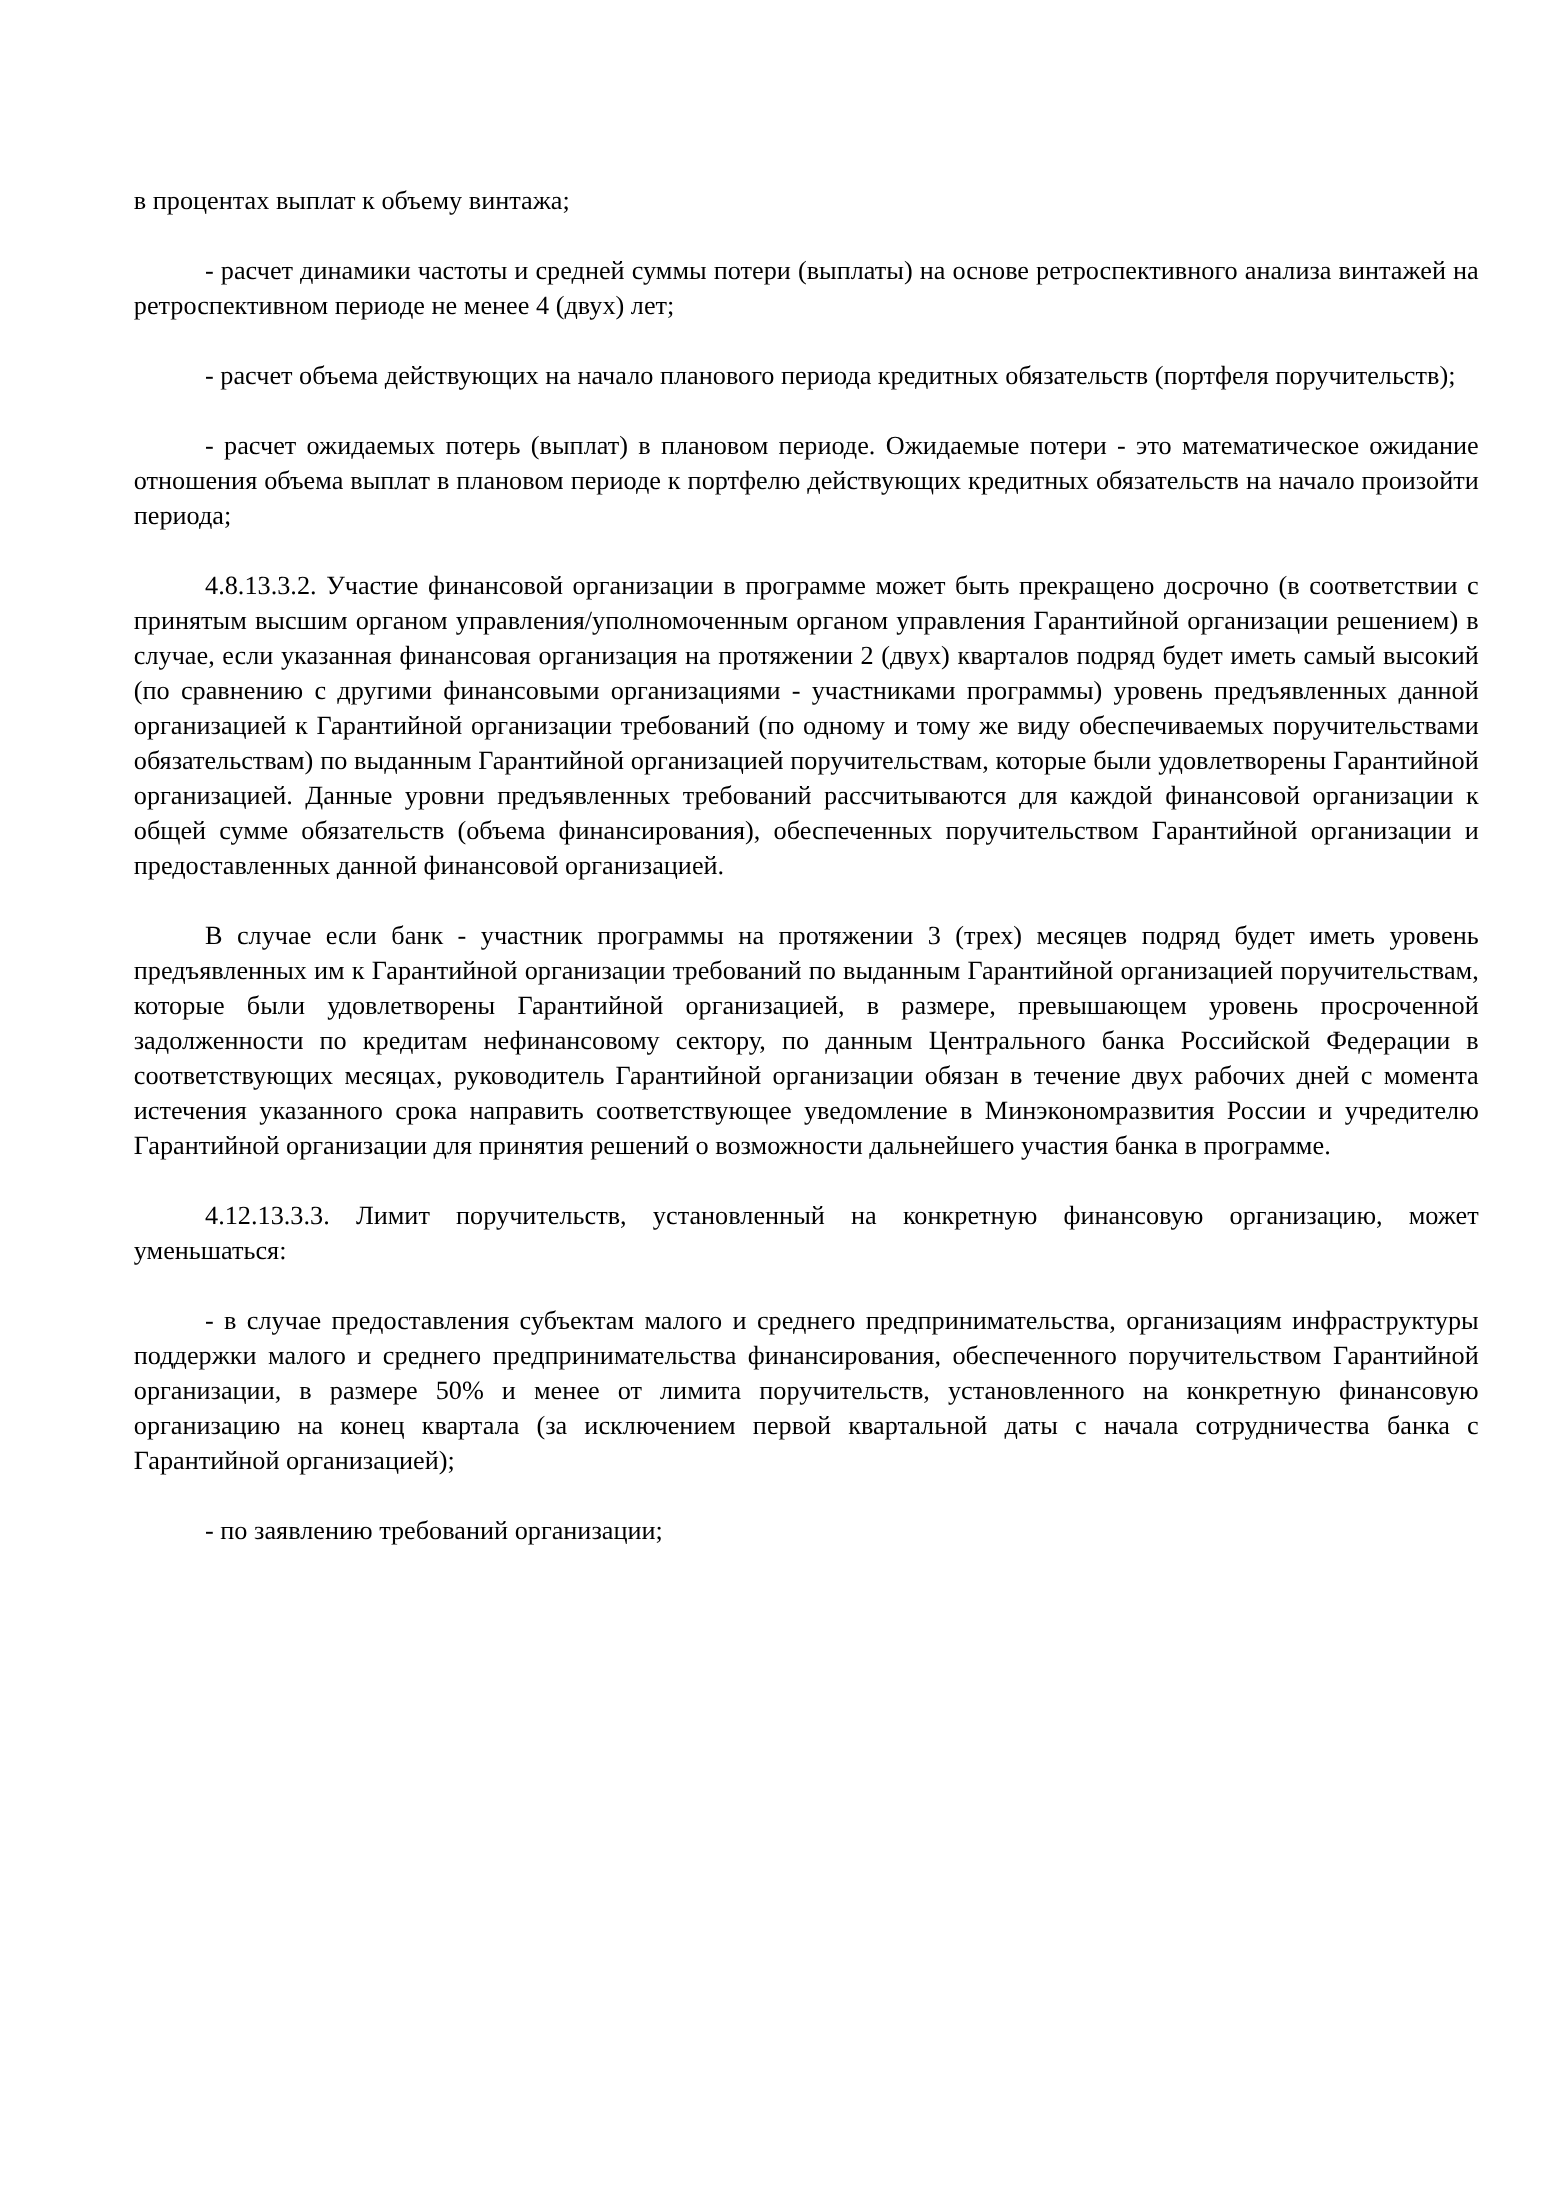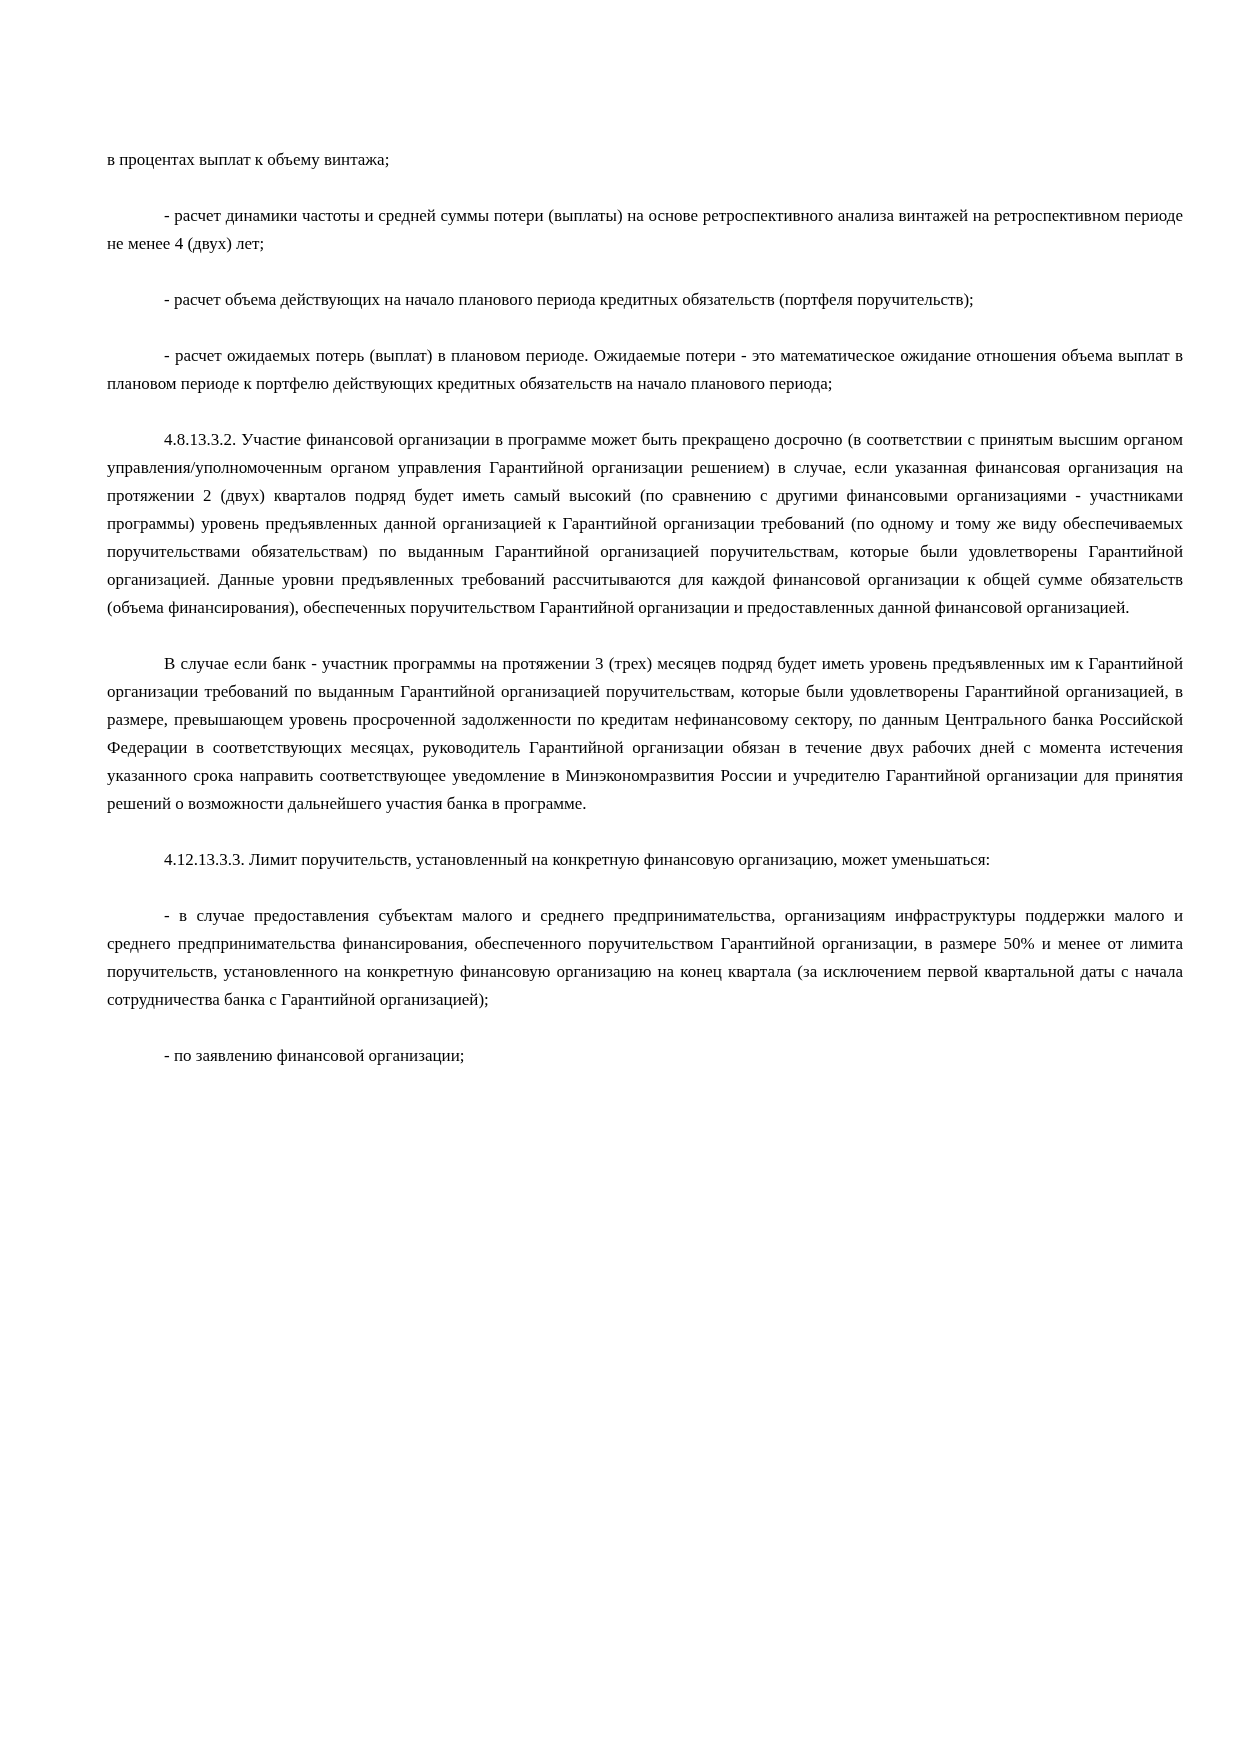--- a/index.html
+++ b/index.html
@@ -9,21 +9,21 @@
   }
   .page {
     position: relative;
     width: 1240px;
     height: 1754px;
     background: #ffffff;
     box-sizing: border-box;
     padding: 146px 57px 0 107px;
     overflow: hidden;
     font-family: "Liberation Serif", "DejaVu Serif", serif;
-    font-size: 17px;
+    font-size: 21px;
     line-height: 28px;
     color: #000000;
   }
   .doc-body {
     width: 100%;
   }
   .para {
     margin: 0 0 28px 0;
     text-align: justify;
     text-indent: 57px;
@@ -39,26 +39,26 @@
 <div class="page">
   <div class="doc-body">
 
       <p class="para no-indent">в процентах выплат к объему винтажа;</p>
 
       <p class="para">- расчет динамики частоты и средней суммы потери (выплаты) на основе ретроспективного анализа винтажей на ретроспективном периоде не менее 4 (двух) лет;</p>
 
 
       <p class="para">- расчет объема действующих на начало планового периода кредитных обязательств (портфеля поручительств);</p>
 
-      <p class="para">- расчет ожидаемых потерь (выплат) в плановом периоде. Ожидаемые потери - это математическое ожидание отношения объема выплат в плановом периоде к портфелю действующих кредитных обязательств на начало планового периода;</p>
+      <p class="para">- расчет ожидаемых потерь (выплат) в плановом периоде. Ожидаемые потери - это математическое ожидание отношения объема выплат в плановом периоде к портфелю действующих кредитных обязательств на начало произойти периода;</p>
 
 
       <p class="para">4.8.13.3.2. Участие финансовой организации в программе может быть прекращено досрочно (в соответствии с принятым высшим органом управления/уполномоченным органом управления Гарантийной организации решением) в случае, если указанная финансовая организация на протяжении 2 (двух) кварталов подряд будет иметь самый высокий (по сравнению с другими финансовыми организациями - участниками программы) уровень предъявленных данной организацией к Гарантийной организации требований (по одному и тому же виду обеспечиваемых поручительствами обязательствам) по выданным Гарантийной организацией поручительствам, которые были удовлетворены Гарантийной организацией. Данные уровни предъявленных требований рассчитываются для каждой финансовой организации к общей сумме обязательств (объема финансирования), обеспеченных поручительством Гарантийной организации и предоставленных данной финансовой организацией.</p>
 
       <p class="para">В случае если банк - участник программы на протяжении 3 (трех) месяцев подряд будет иметь уровень предъявленных им к Гарантийной организации требований по выданным Гарантийной организацией поручительствам, которые были удовлетворены Гарантийной организацией, в размере, превышающем уровень просроченной задолженности по кредитам нефинансовому сектору, по данным Центрального банка Российской Федерации в соответствующих месяцах, руководитель Гарантийной организации обязан в течение двух рабочих дней с момента истечения указанного срока направить соответствующее уведомление в Минэкономразвития России и учредителю Гарантийной организации для принятия решений о возможности дальнейшего участия банка в программе.</p>
 
       <p class="para">4.12.13.3.3. Лимит поручительств, установленный на конкретную финансовую организацию, может уменьшаться:</p>
 
       <p class="para">- в случае предоставления субъектам малого и среднего предпринимательства, организациям инфраструктуры поддержки малого и среднего предпринимательства финансирования, обеспеченного поручительством Гарантийной организации, в размере 50% и менее от лимита поручительств, установленного на конкретную финансовую организацию на конец квартала (за исключением первой квартальной даты с начала сотрудничества банка с Гарантийной организацией);</p>
 
-      <p class="para">- по заявлению финансовой организации;</p>
+      <p class="para">- по заявлению требований организации;</p>
     </div>
 </div>
 
 </body></html>

